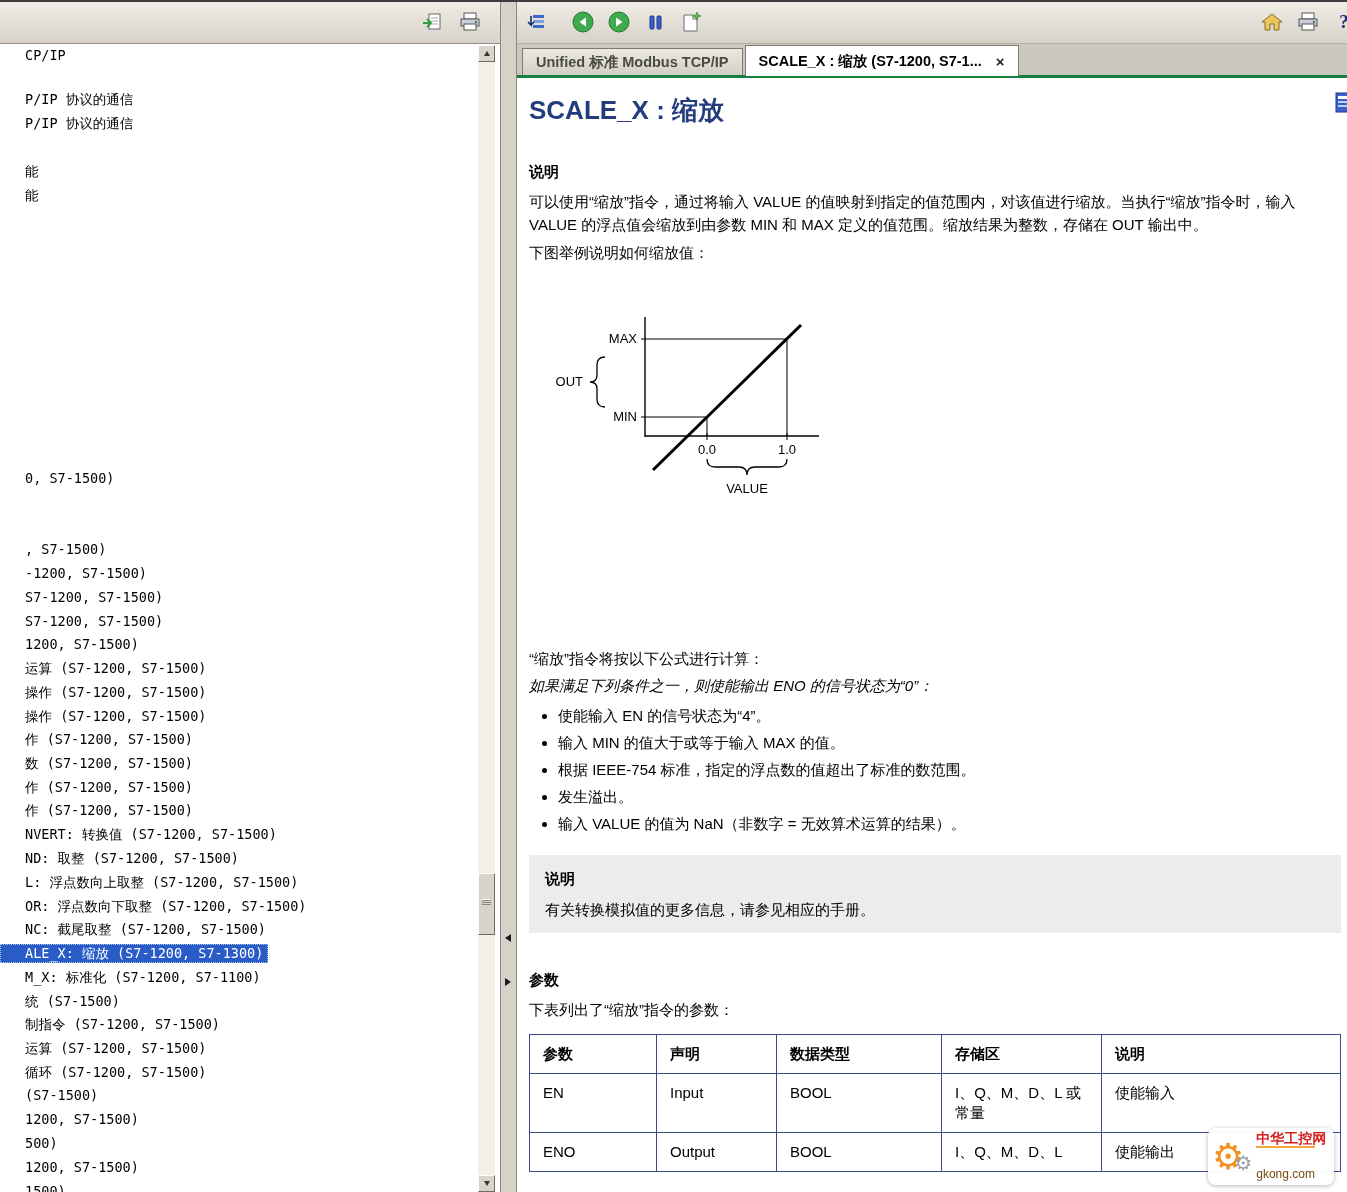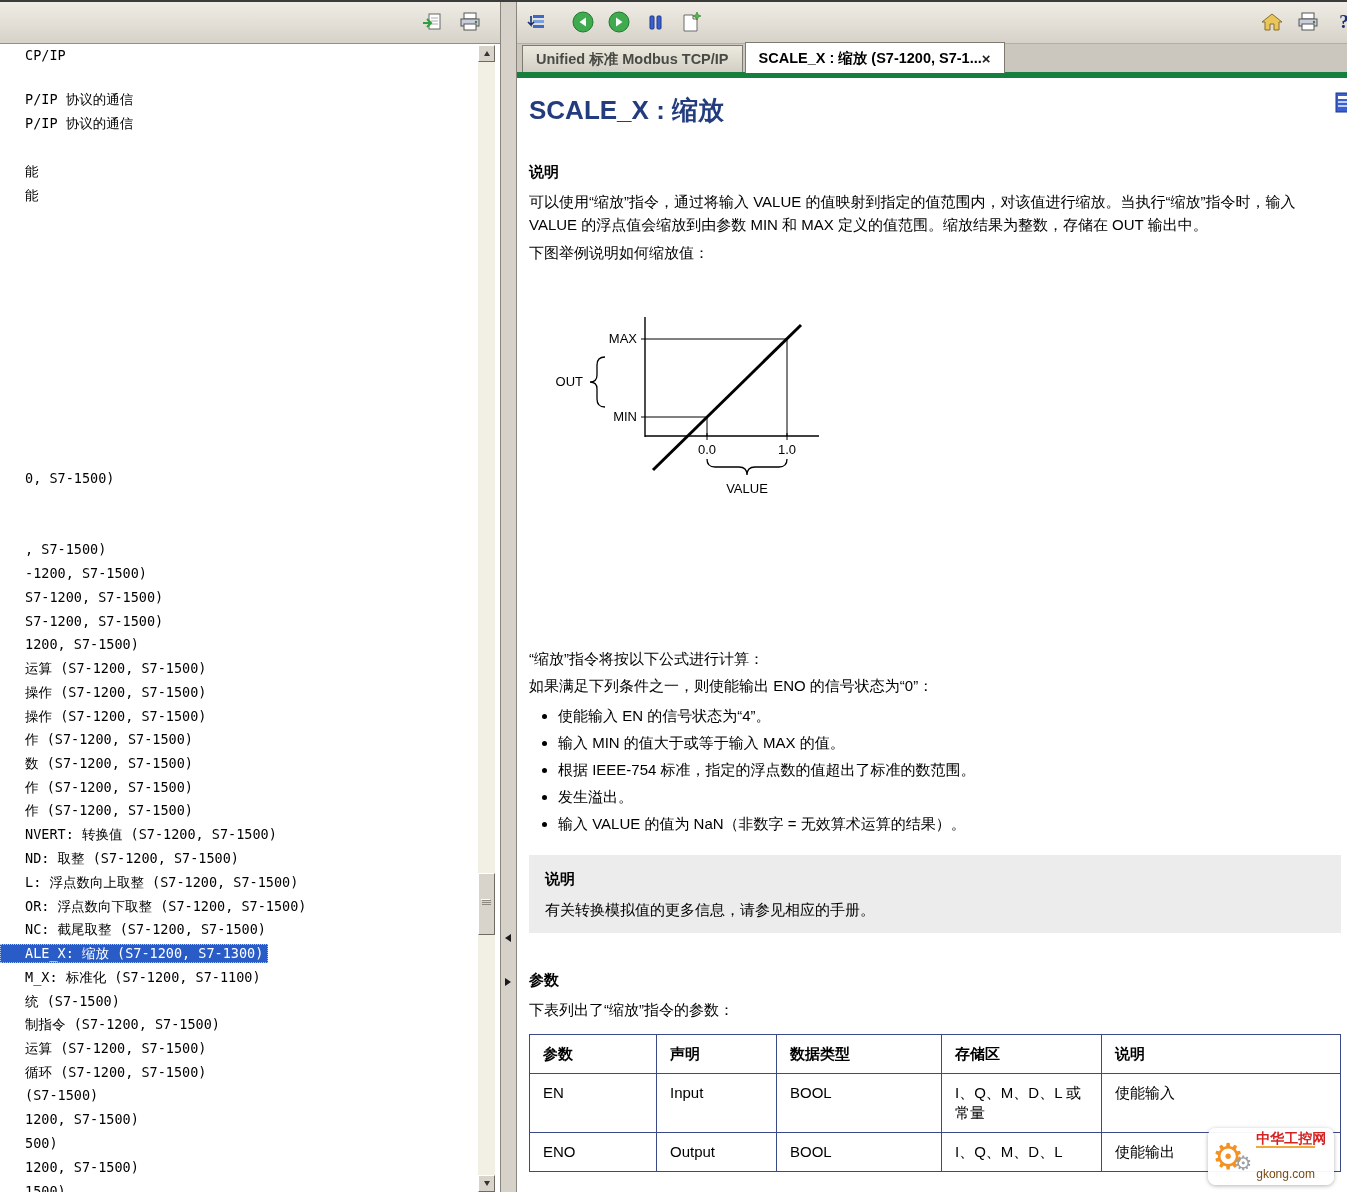--- a/index.html
+++ b/index.html
@@ -39,38 +39,38 @@
 
   
   .right-panel{position:absolute;left:517px;top:0;width:830px;height:1192px;}
   .right-toolbar{height:44px;box-sizing:border-box;background:linear-gradient(#f1eee7,#d6d2c9);
       border-bottom:1px solid #b3afa6;display:flex;align-items:center;gap:12px;padding:0 0 0 8px;}
   .right-toolbar .first{margin-right:10px;}
   .spacer{flex:1;}
   .tbtn{display:inline-flex;align-items:center;justify-content:center;width:24px;height:24px;cursor:pointer;}
   .help-q{font-family:"Liberation Serif",serif;font-weight:bold;font-size:19px;color:#1a2f7a;margin-right:-9px;}
 
-  .tab-bar{height:34px;box-sizing:border-box;background:#cbc7be;border-bottom:6px solid #15803d;
+  .tab-bar{height:34px;box-sizing:border-box;background:#cbc7be;border-bottom:3px solid #15803d;
       display:flex;align-items:flex-end;padding-left:5px;}
   .tab{box-sizing:border-box;display:flex;align-items:center;padding:0 13px;border:1px solid #7e7a72;border-bottom:none;
       margin-right:2px;font-size:14.5px;font-weight:bold;white-space:nowrap;}
   .tab-inactive{height:27px;background:linear-gradient(#eceade,#d2cec5);color:#4a4a45;}
-  .tab-active{height:31px;background:#fff;color:#000;margin-bottom:-1px;gap:0;position:relative;z-index:2;}
+  .tab-active{height:31px;background:#fff;color:#000;margin-bottom:-1px;gap:14px;position:relative;z-index:2;}
   .tab-close{font-size:15px;font-weight:bold;color:#222;cursor:pointer;}
 
   .content{position:absolute;left:0;top:78px;width:830px;height:1114px;background:#fff;overflow:hidden;
       box-sizing:border-box;padding:0 6px 0 12px;font-size:15px;line-height:23px;}
   .doc-title{margin:16px 0 0;font-size:26px;line-height:32px;font-weight:bold;color:#223c7d;}
   .sec-heading{margin:36px 0 0;font-weight:bold;height:20px;line-height:20px;}
   .p1{margin:8px 0 0;}
   .p2{margin:5px 0 0;}
   .diagram{margin:45px 0 0 16px;display:block;}
   .p3{margin:138px 0 0;}
   .formula{margin:6px 0 0;}
-  .p4{margin:4px 0 0;}
+  .p4{margin:4px 0 0;font-style:italic;}
   ul.conds{margin:8px 0 0;padding-left:29px;}
   ul.conds li{margin-bottom:5px;line-height:22px;}
   .note{margin:20px 0 0;background:#ececec;padding:12px 16px;}
   .note-h{font-weight:bold;margin:0 0 8px;}
   .params-h{margin:37px 0 0;font-weight:bold;height:20px;line-height:20px;}
   .params-intro{margin:8px 0 0;}
   table.params{margin:13px 0 0;border-collapse:collapse;width:812px;table-layout:fixed;}
   table.params th,table.params td{border:1px solid #3b4a86;padding:9px 13px;text-align:left;vertical-align:top;
       font-size:15px;line-height:20px;font-weight:normal;}
   table.params th{font-weight:bold;}

